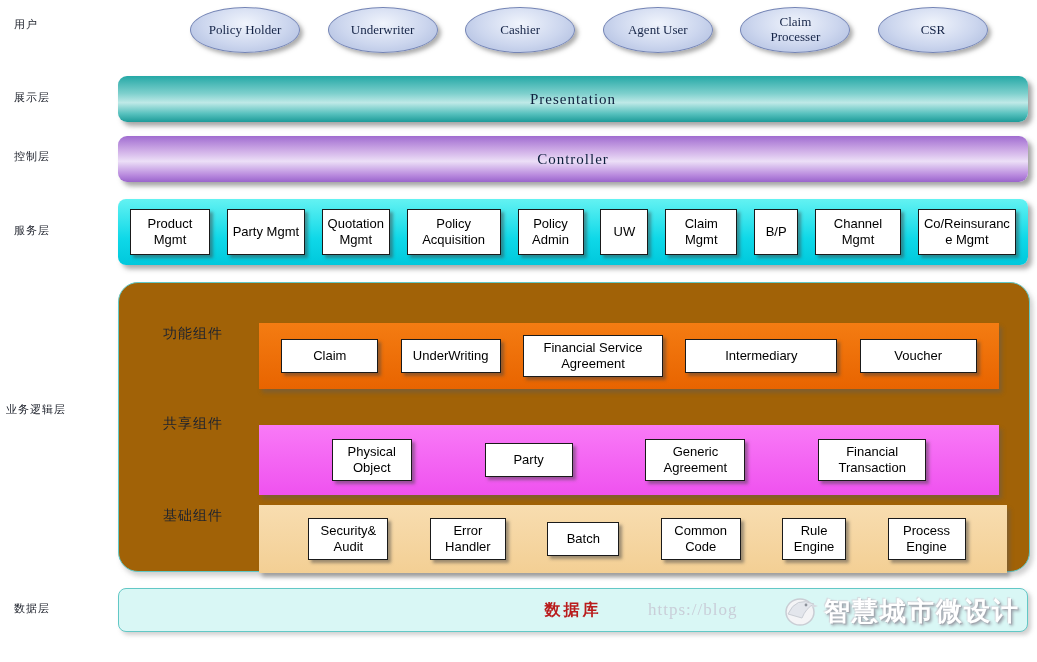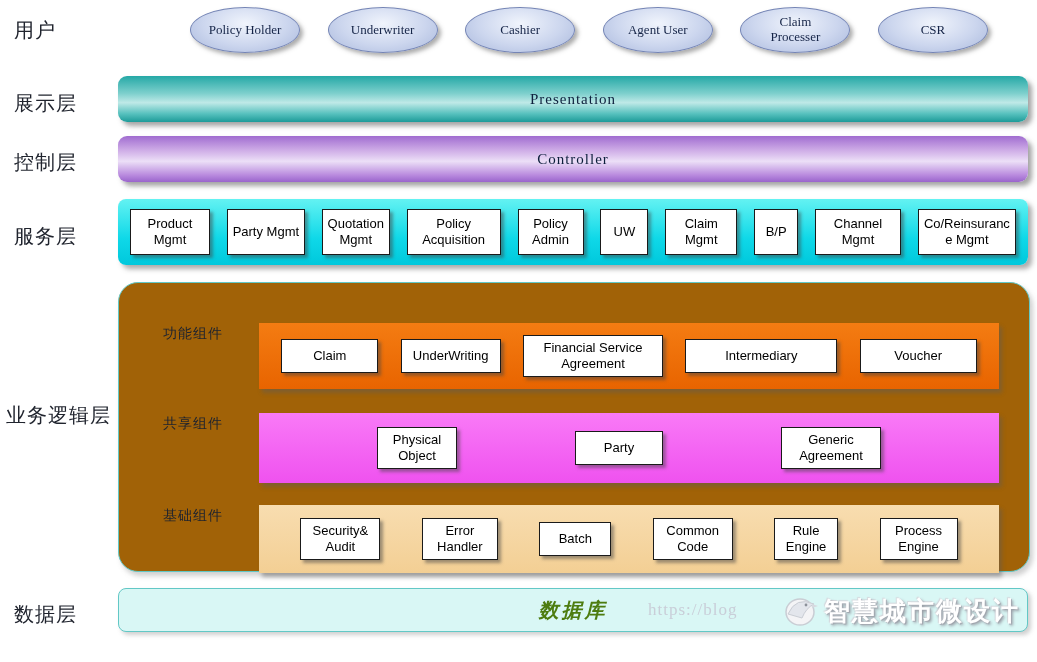--- a/index.html
+++ b/index.html
@@ -1,20 +1,20 @@
 <!DOCTYPE html>
 <html><head>
 <meta charset="utf-8">
 <style>
   html,body{margin:0;padding:0;background:#fff;}
   .canvas{position:relative;width:1037px;height:662px;background:#fff;
           font-family:"Liberation Serif",serif;overflow:hidden;}
 
   
-  .side-label{position:absolute;font-size:20px;color:#20242e;letter-spacing:1px;white-space:nowrap;}
+  .side-label{position:absolute;font-size:11px;color:#20242e;letter-spacing:1px;white-space:nowrap;}
 
   
   .users-row{position:absolute;left:190px;top:4px;width:798px;height:52px;
              display:flex;justify-content:space-between;align-items:center;}
   .ellipse{width:110px;height:46px;border-radius:50%;box-sizing:border-box;
            background:radial-gradient(ellipse at 50% 35%,#f0f4fc 0%,#ccd6ee 55%,#a9b8dc 100%);
            border:1px solid #7585b5;box-shadow:3px 3px 4px rgba(90,90,90,.5);
            display:flex;align-items:center;justify-content:center;text-align:center;
            font-size:13px;color:#152447;padding:2px 12px;line-height:1.15;}
 
@@ -46,27 +46,27 @@
   .b1{width:80px}.b2{width:76px}.b3{width:72px}.b4{width:80px}.b5{width:64px}.b6{width:78px}
 
   
   .biz{position:absolute;left:118px;top:282px;width:910px;height:288px;
        background:#a16207;border:1px solid #62c8c6;border-radius:20px;
        box-shadow:3px 4px 5px rgba(120,120,120,.35);}
   .inner-label{position:absolute;left:44px;font-size:14px;color:#20242e;letter-spacing:1px;white-space:nowrap;}
   .hbar{position:absolute;left:140px;width:740px;display:flex;align-items:center;
         justify-content:space-evenly;box-shadow:3px 4px 4px rgba(90,90,90,.45);margin-top:24px;}
   .functional{top:16px;height:66px;background:linear-gradient(180deg,#f47c12,#e86400);}
-  .shared{top:106px;height:70px;background:linear-gradient(180deg,#f97af7,#ef52ef);}
-  .foundation{top:198px;height:68px;background:linear-gradient(180deg,#f8ddb0,#f3cf94);}
+  .shared{top:118px;height:70px;background:linear-gradient(180deg,#f97af7,#ef52ef);}
+  .foundation{top:198px;height:68px;background:linear-gradient(180deg,#f8ddb0,#f3cf94);padding-left:8px;}
 
   
   .data-bar{top:588px;height:44px;background:#d9f7f5;border:1px solid #62c8c6;border-radius:8px;
             box-shadow:3px 3px 4px rgba(120,120,120,.35);}
-  .db-title{font-size:20px;font-weight:bold;color:#4d7c0f;letter-spacing:3px;font-style:italic;}
+  .db-title{font-size:16px;font-weight:bold;color:#b91c1c;letter-spacing:3px;}
 
   
   .wm-url{position:absolute;left:648px;top:600px;font-size:17px;color:#c9ced8;
           letter-spacing:1px;z-index:5;}
   .wm-logo{position:absolute;left:780px;top:592px;width:40px;height:36px;z-index:6;}
   .wm-brand{position:absolute;left:824px;top:594px;font-size:26px;font-weight:bold;color:#fff;
             letter-spacing:2px;z-index:6;
             text-shadow:2px 2px 3px #9aa0a8,-1px -1px 1px #d5d8dd,1px 1px 0 #b5bac2;}
 </style>
 </head>
@@ -120,20 +120,21 @@
       <div class="box f3">Financial Service Agreement</div>
       <div class="box f4">Intermediary</div>
       <div class="box f5">Voucher</div>
     </div>
 
     <div class="inner-label" style="top:132px">共享组件</div>
     <div class="hbar shared">
       <div class="box h1">Physical Object</div>
       <div class="box h2">Party</div>
       <div class="box h3">Generic Agreement</div>
+      <div class="box h4">Financial Transaction</div>
     </div>
 
     <div class="inner-label" style="top:224px">基础组件</div>
     <div class="hbar foundation">
       <div class="box b1">Security&amp; Audit</div>
       <div class="box b2">Error Handler</div>
       <div class="box b3">Batch</div>
       <div class="box b4">Common Code</div>
       <div class="box b5">Rule Engine</div>
       <div class="box b6">Process Engine</div>

